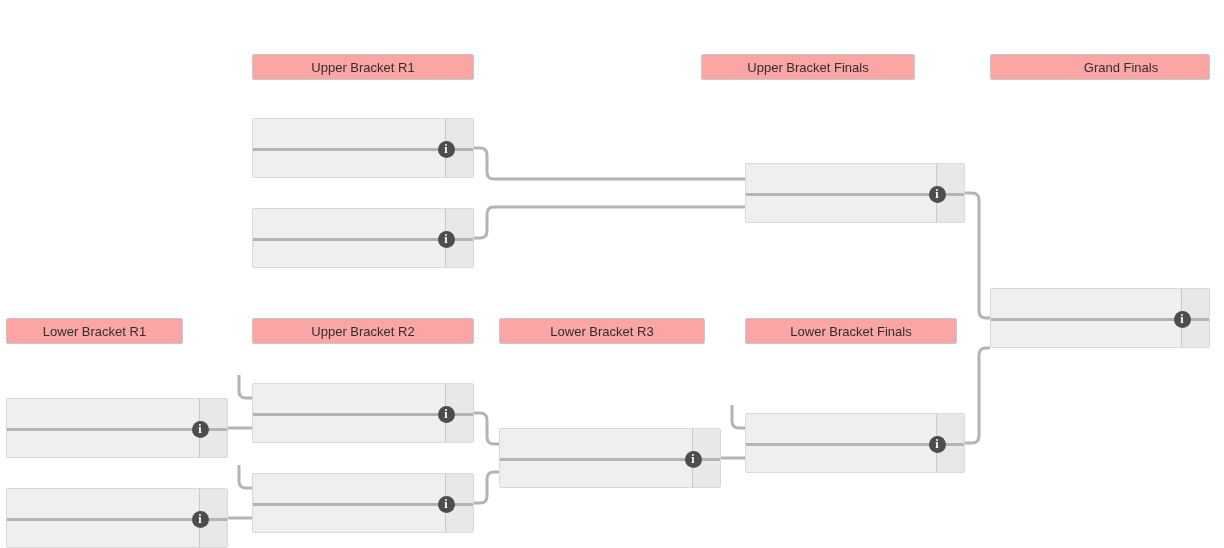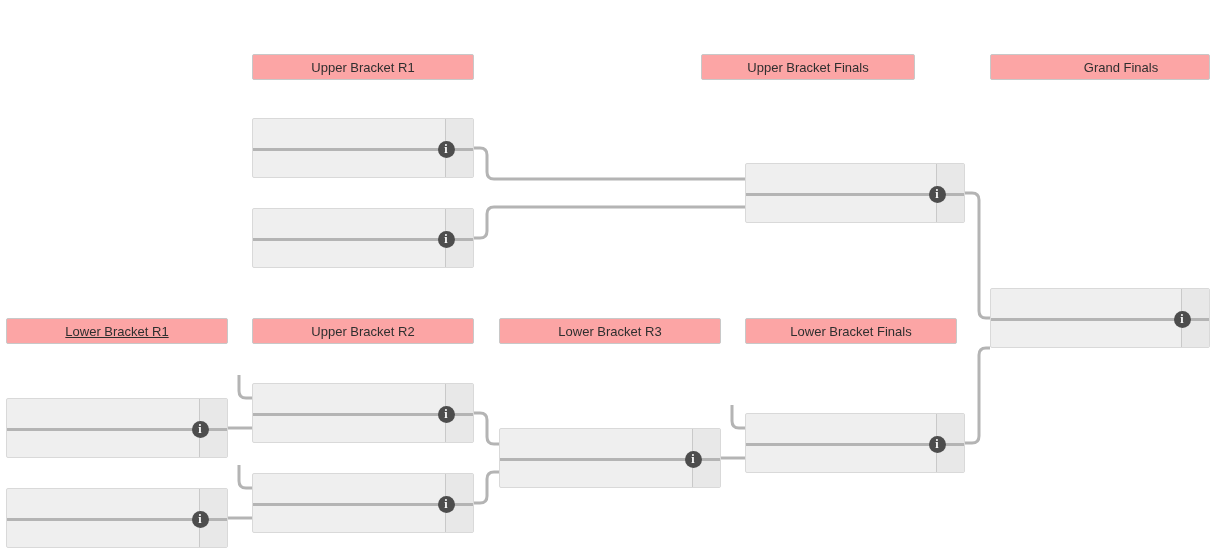--- a/index.html
+++ b/index.html
@@ -160,27 +160,27 @@
   <div id="headers-layer">
       <div class="round-header" style="left: 252px; top: 54px; width: 222px;">
         <span>Upper Bracket R1</span>
       </div>
       <div class="round-header" style="left: 701px; top: 54px; width: 214px;">
         <span>Upper Bracket Finals</span>
       </div>
       <div class="round-header" style="left: 990px; top: 54px; width: 220px; padding-left: 42px;">
         <span>Grand Finals</span>
       </div>
-      <div class="round-header" style="left: 6px; top: 318px; width: 222px; text-decoration: underline;">
+      <div class="round-header" style="left: 6px; top: 318px; width: 177px;">
         <span>Lower Bracket R1</span>
       </div>
       <div class="round-header" style="left: 252px; top: 318px; width: 222px;">
         <span>Upper Bracket R2</span>
       </div>
-      <div class="round-header" style="left: 499px; top: 318px; width: 222px;">
+      <div class="round-header" style="left: 499px; top: 318px; width: 206px;">
         <span>Lower Bracket R3</span>
       </div>
       <div class="round-header" style="left: 745px; top: 318px; width: 212px;">
         <span>Lower Bracket Finals</span>
       </div>
     </div>
   <div id="matches-layer">
       <div class="match" style="left: 252px; top: 118px; width: 222px; height: 60px;">
         <div class="match-rows">
           <div class="match-row">

